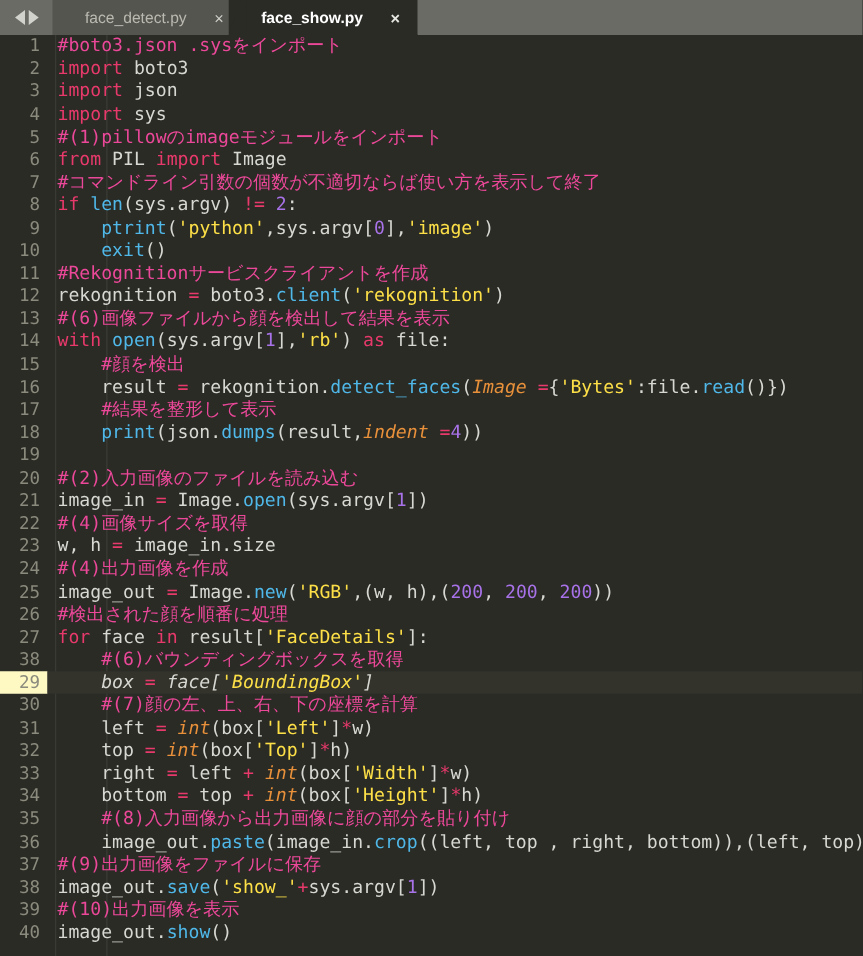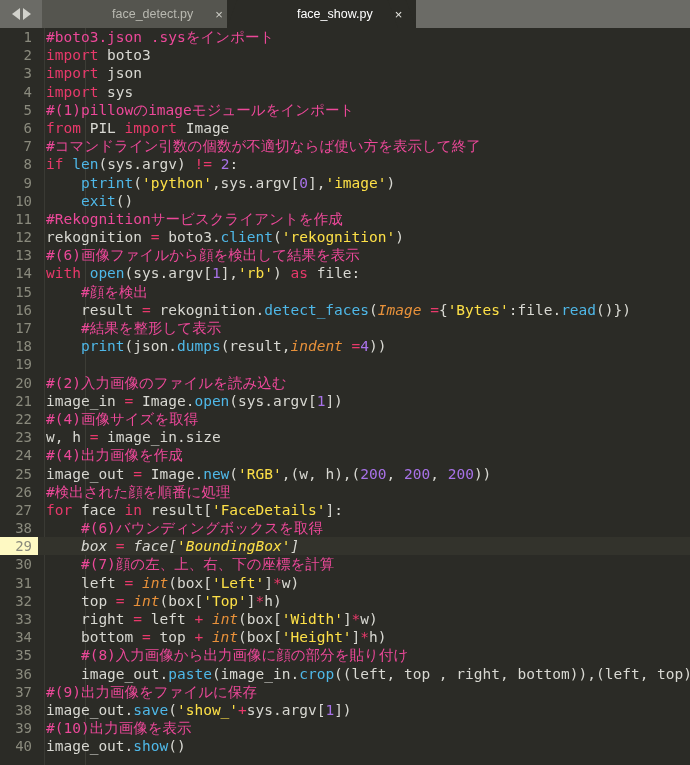--- a/index.html
+++ b/index.html
@@ -83,25 +83,25 @@
     background: inherit;
     z-index: -1;
   }
   .tab.inactive {
     background: #55554f;
     color: #b9b9b1;
   }
   .tab.active {
     background: #2b2b26;
     color: #ffffff;
-    font-weight: normal;
+    font-weight: bold;
     margin-left: -10px;
     z-index: 3;
   }
-  .tab-label { position: relative; z-index: 1; margin-left: 44px; }
+  .tab-label { position: relative; z-index: 1; }
   .tab-close {
     position: relative;
     z-index: 1;
     margin-left: 22px;
     font-size: 13px;
     line-height: 1;
     color: #cfcfc8;
     font-family: "Liberation Sans", sans-serif;
   }
   .tab.active .tab-close { color: #e8e8e2; }

